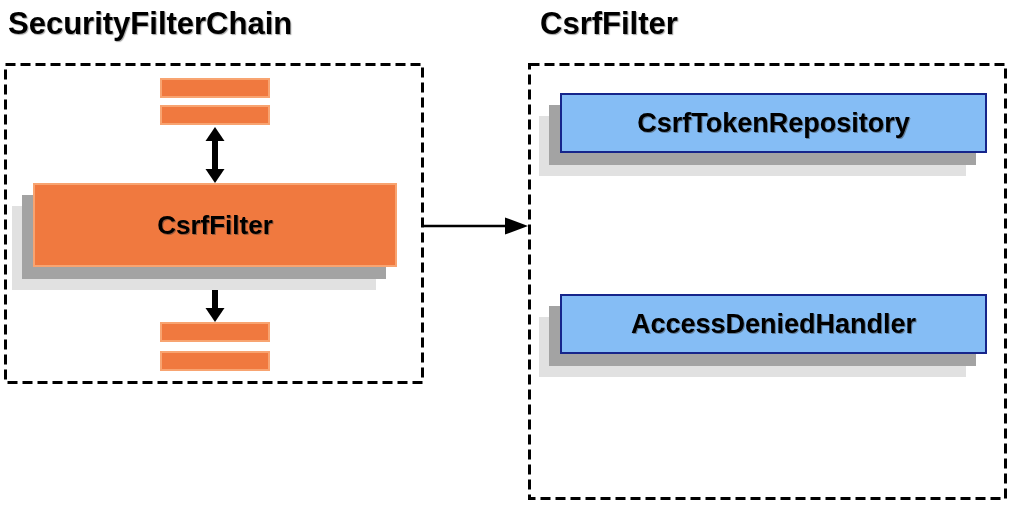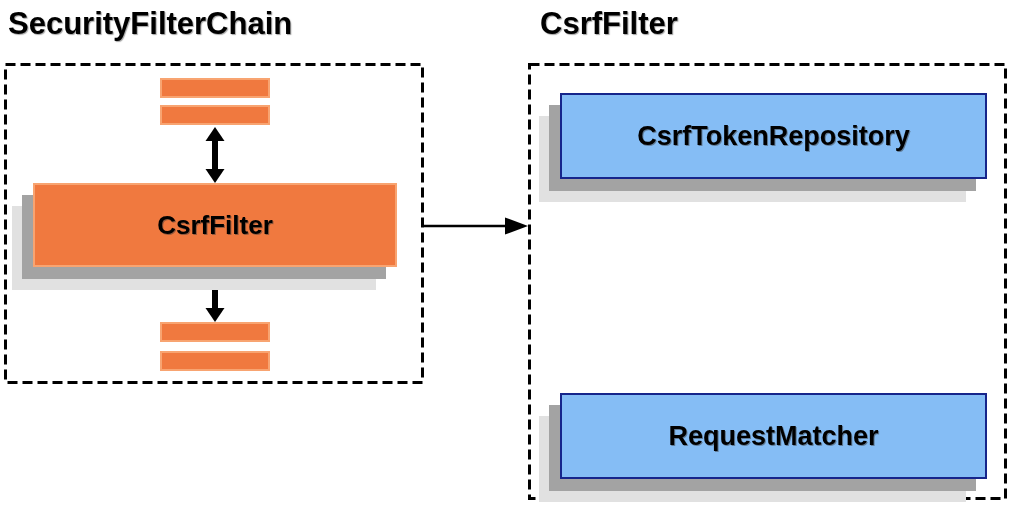--- a/index.html
+++ b/index.html
@@ -59,21 +59,21 @@
     border:2px solid var(--orange-border);
     box-shadow:-11px 12px 0 var(--shadow-dark), -21px 23px 0 var(--shadow-light);
     display:flex;align-items:center;justify-content:center;
     font-size:26px;font-weight:bold;color:#000;
     text-shadow:1px 1px 0 rgba(60,60,60,.5);
   }
 
   .component-box{
     position:absolute;
     left:560px;
-    width:427px;height:86px;
+    width:427px;height:60px;
     background:var(--blue-fill);
     border:2px solid var(--blue-border);
     box-shadow:-11px 12px 0 var(--shadow-dark), -21px 23px 0 var(--shadow-light);
     display:flex;align-items:center;justify-content:center;
     font-size:27px;font-weight:bold;color:#000;
     text-shadow:1px 1px 0 rgba(60,60,60,.5);
   }
   .component-1{top:93px;}
   .component-2{top:193px;}
   .component-3{top:294px;}
@@ -114,16 +114,16 @@
   <div class="bar bar-1"></div>
   <div class="bar bar-2"></div>
   <div class="bar bar-3"></div>
   <div class="bar bar-4"></div>
 
   <div class="csrf-filter-box">CsrfFilter</div>
 
   <div class="component-box component-1">CsrfTokenRepository</div>
 
 
+  <div class="component-box component-3">AccessDeniedHandler</div>
 
-  <div class="component-box component-4">RequestMatcher</div>
 
 </div>
 
 </body></html>

